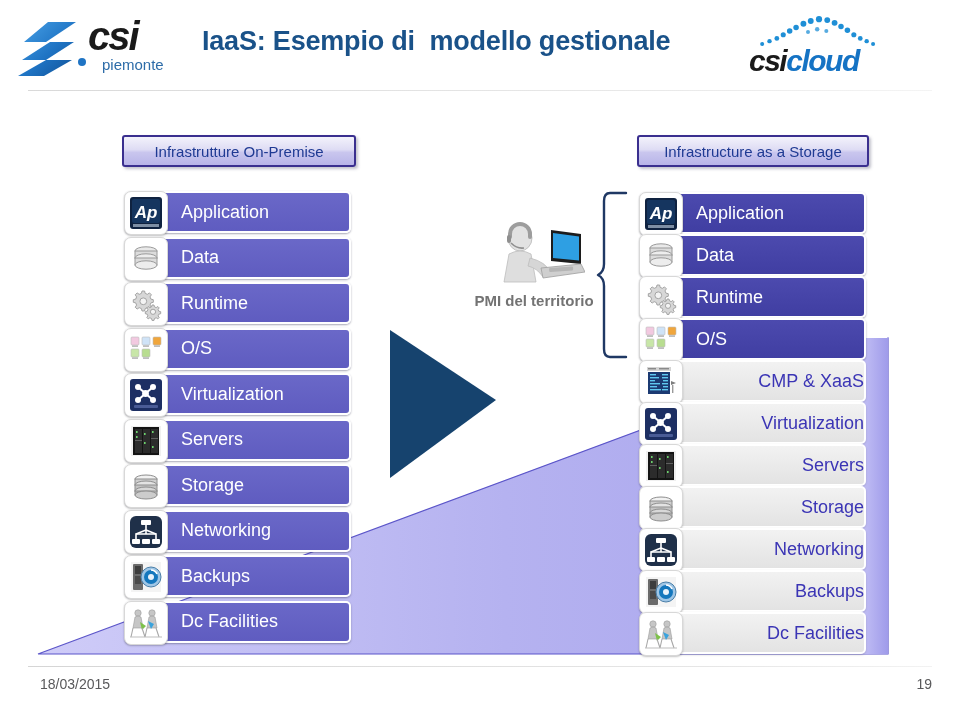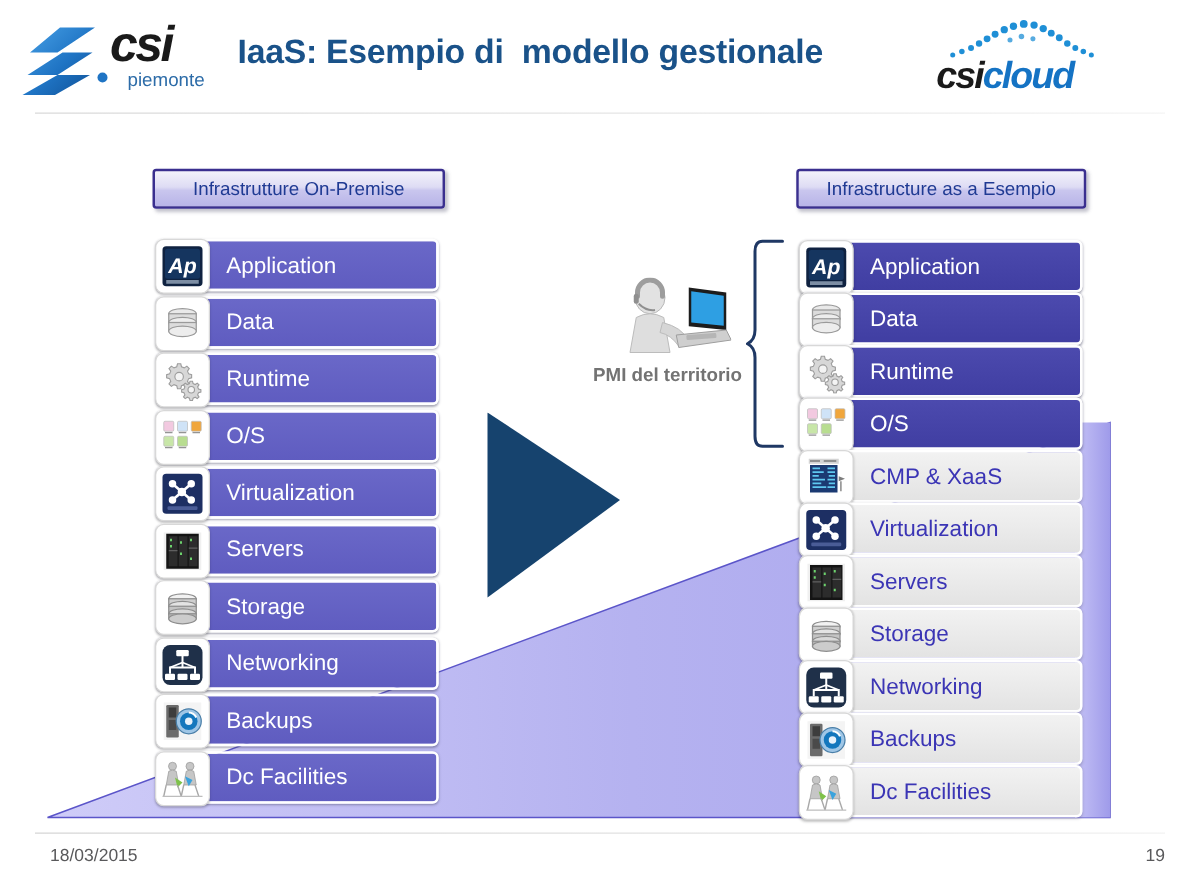--- a/index.html
+++ b/index.html
@@ -10,21 +10,21 @@
     overflow:hidden;
     position:relative;
   }
   .slide{position:absolute;inset:0;width:960px;height:707px;overflow:hidden;}
 
   
   .header{position:absolute;left:0;top:0;width:960px;height:92px;}
   .hdr-rule{position:absolute;left:28px;top:90px;width:904px;height:1px;
             background:linear-gradient(to right,#d9d9d9,#e9e9e9 70%,#f4f4f4);}
   .slide-title{
-    position:absolute;left:190px;top:24px;width:565px;
+    position:absolute;left:202px;top:24px;width:565px;
     font-size:27px;font-weight:bold;color:#1a5289;letter-spacing:-0.2px;
     white-space:pre;line-height:34px;
   }
 
   
   .csi-logo{position:absolute;left:16px;top:12px;width:170px;height:70px;}
   .csi-chev{position:absolute;left:0;top:8px;width:80px;height:58px;}
   .csi-word{position:absolute;left:72px;top:4px;font-size:40px;font-weight:bold;
             font-style:italic;color:#1a1a1a;letter-spacing:-2px;line-height:40px;}
   .csi-sub{position:absolute;left:86px;top:44px;font-size:15px;
@@ -78,20 +78,21 @@
     background:linear-gradient(to bottom,#4c4aae 0%,#403ea2 100%);
     border:2px solid #ffffff;
     box-shadow:0 1px 2px rgba(60,60,90,.45);
   }
   .row.indigo .lbl{color:#ffffff;}
   
   .row.gray{
     background:linear-gradient(to bottom,#f2f2f2 0%,#e3e3e3 100%);
     border:2px solid #ffffff;
     box-shadow:0 1px 2px rgba(90,90,110,.30);
+    justify-content:flex-end;
   }
   .row.gray .lbl{color:#3b35b5;}
 
   
   .pmi-label{
     position:absolute;left:434px;top:292px;width:200px;
     font-size:15px;font-weight:bold;color:#737373;text-align:center;white-space:nowrap;
   }
   .person{position:absolute;left:489px;top:222px;width:96px;height:68px;}
   .arrow{position:absolute;left:388px;top:330px;width:120px;height:150px;}
@@ -377,21 +378,21 @@
   <div class="pmi-label">PMI del territorio</div>
 
   <svg class="arrow" viewBox="0 0 120 150">
     <path d="M2 0 L108 70 L2 148 Z" fill="#16436E"></path>
   </svg>
 
   <svg class="brace" viewBox="0 0 34 170">
     <path d="M30 3 L14 3 Q8 3 8 11 L8 74 Q8 82 2 85 Q8 88 8 96 L8 159 Q8 167 14 167 L30 167" fill="none" stroke="#1f3864" stroke-width="2.4" stroke-linecap="round" stroke-linejoin="round"></path>
   </svg>
 
-  <div class="badge badge-right">Infrastructure as a Esempio</div>
+  <div class="badge badge-right">Infrastructure as a Storage</div>
   <div id="right-stack">
       <div class="row indigo" style="left: 640px; top: 192px; width: 222px;">
         <span class="ico">
           <svg style="width:34px;height:34px;display:block" viewBox="0 0 34 34">
             <rect x="1" y="1" width="32" height="32" rx="3" fill="#0f2240"></rect>
         <rect x="3" y="3" width="28" height="24" rx="2" fill="#15355f"></rect>
         <text x="17" y="22" font-family="Liberation Sans,sans-serif" font-size="17" font-weight="bold" fill="#ffffff" text-anchor="middle">Ap</text>
         <rect x="4" y="28" width="26" height="3" fill="#7d8ea4"></rect>
           </svg>
         </span>

